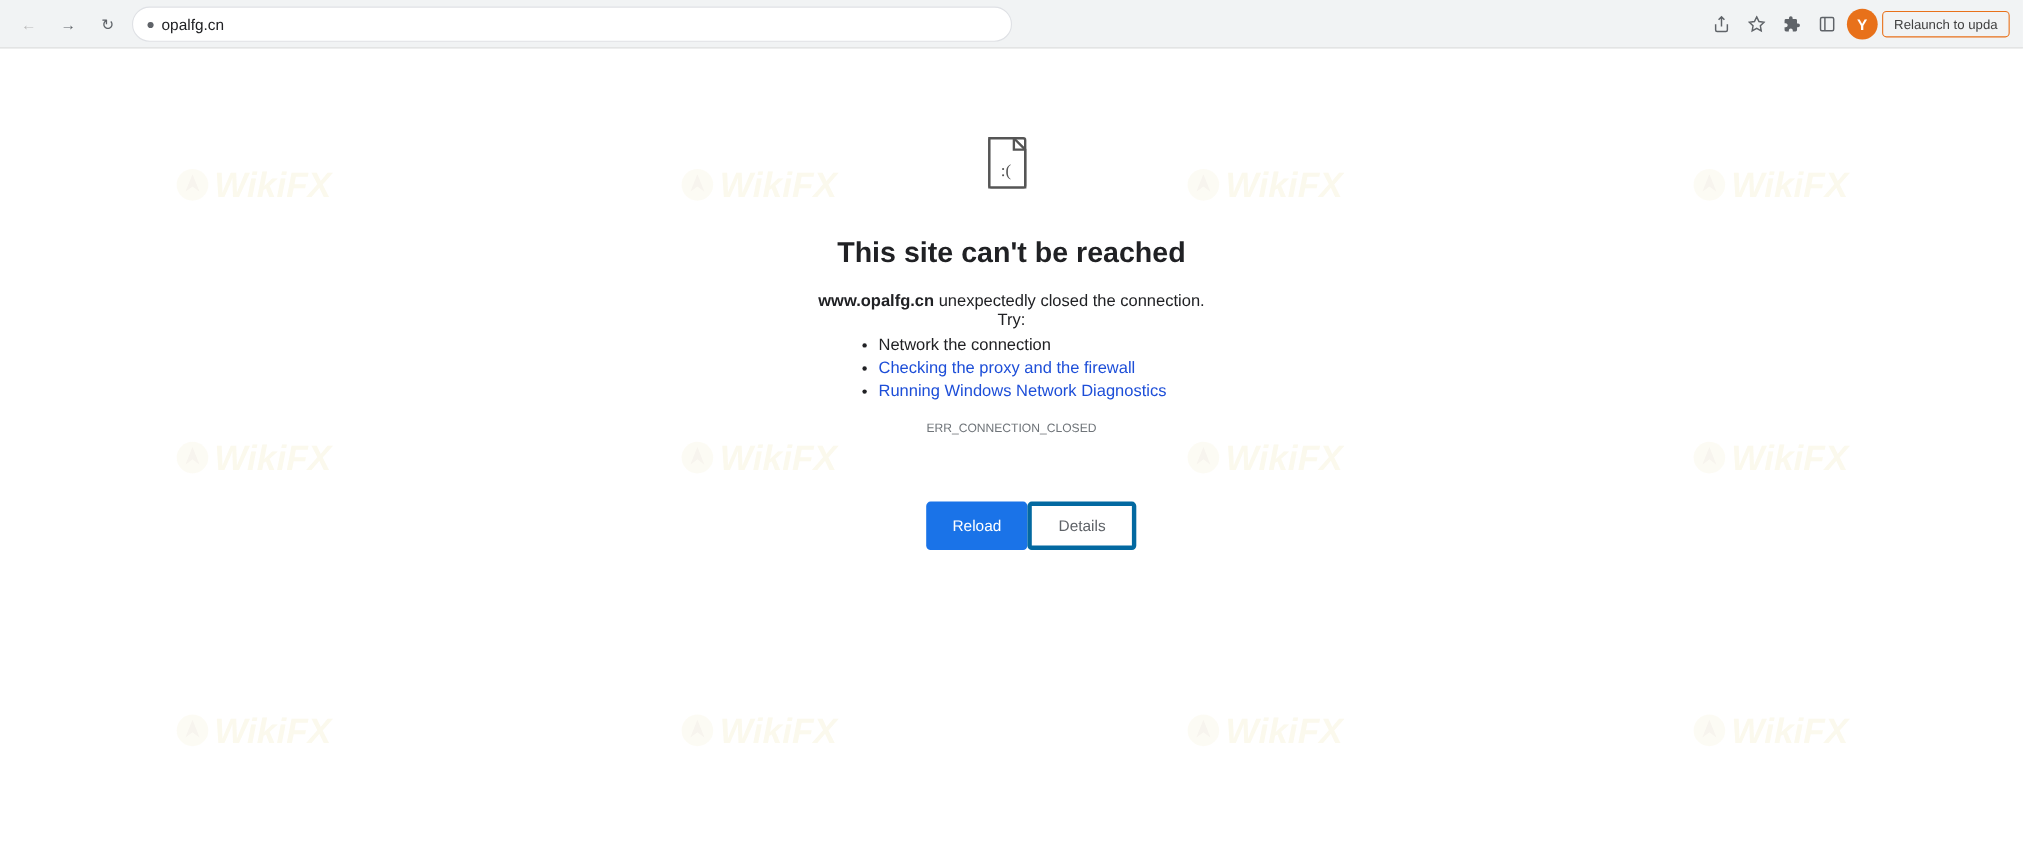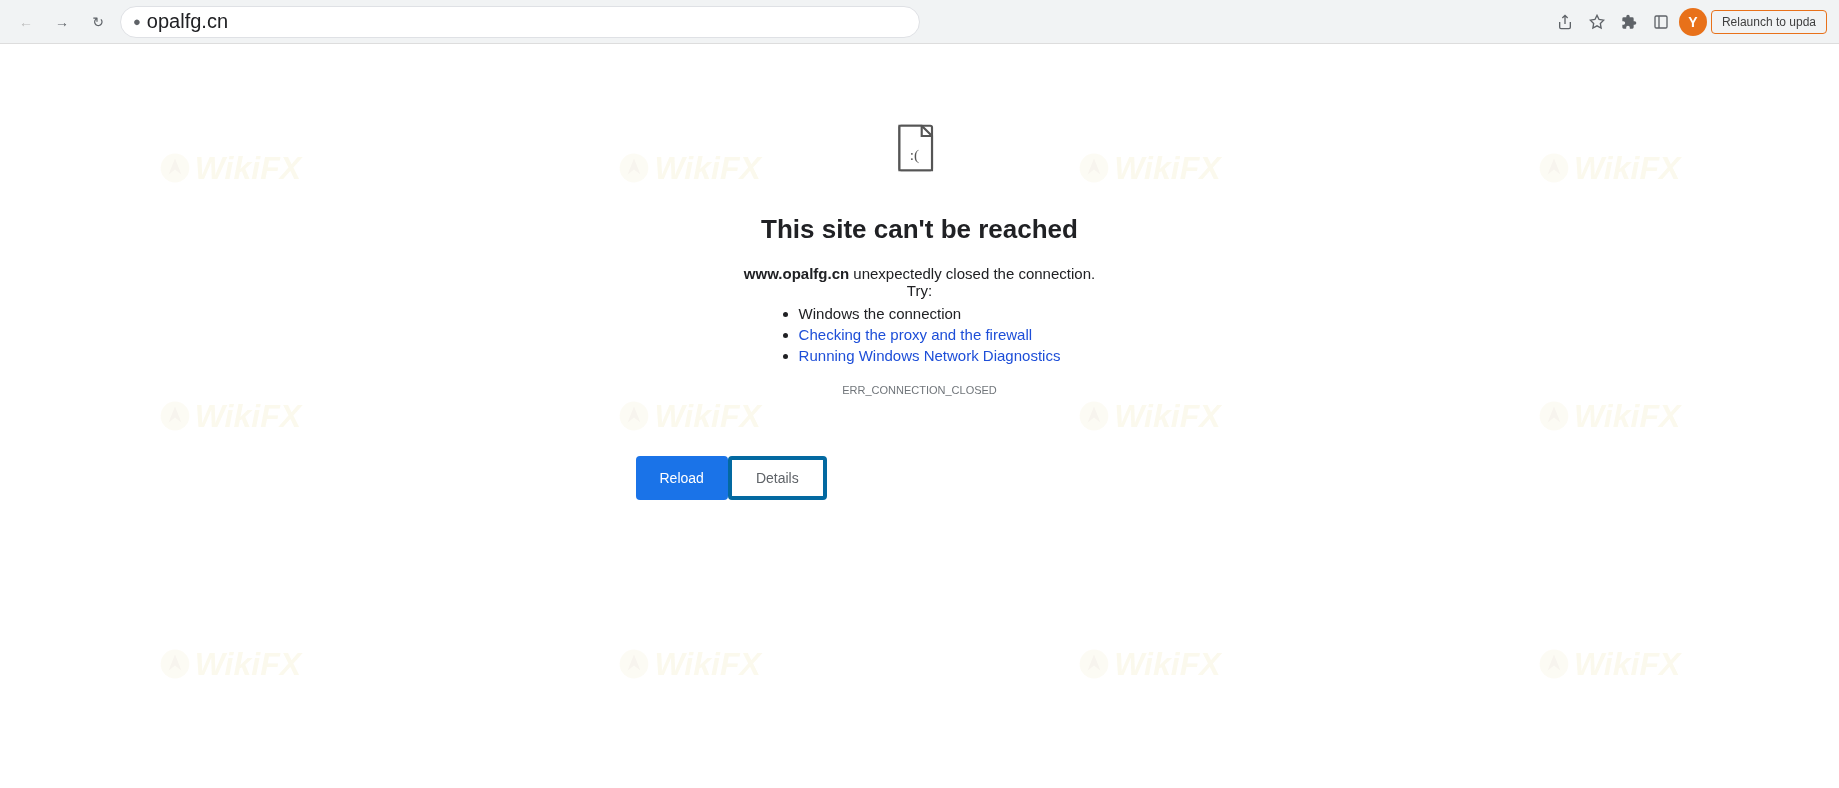--- a/index.html
+++ b/index.html
@@ -38,21 +38,21 @@
       display: flex;
       align-items: center;
       padding: 0 12px;
       gap: 6px;
     }
     .address-bar-lock {
       color: #5f6368;
       font-size: 13px;
     }
     .address-bar-url {
-      font-size: 20px;
+      font-size: 14px;
       color: #202124;
       flex: 1;
     }
     .toolbar-right {
       display: flex;
       align-items: center;
       gap: 4px;
       margin-left: auto;
     }
     .toolbar-icon {
@@ -161,21 +161,21 @@
       color: #1d4ed8;
       text-decoration: none;
     }
     .error-code {
       font-size: 11px;
       color: #70757a;
       margin-bottom: 40px;
     }
     .button-row {
       display: flex;
-      justify-content: flex-start;
+      justify-content: center;
       width: 100%;
       max-width: 640px;
       margin-top: 20px;
       padding-left: 36px;
     }
     .reload-btn {
       background: #1a73e8;
       color: white;
       border: none;
       border-radius: 4px;
@@ -364,21 +364,21 @@
 
   <h1 class="error-title">This site can't be reached</h1>
 
   <p class="error-description">
     <strong>www.opalfg.cn</strong><span> unexpectedly closed the connection.</span>
   </p>
 
   <p class="try-label">Try:</p>
   <ul class="try-list">
     <li>
-      <span>Windows the connection</span>
+      <span>Network the connection</span>
     </li>
     <li>
       <a href="#">Checking the proxy and the firewall</a>
     </li>
     <li>
       <a href="#">Running Windows Network Diagnostics</a>
     </li>
   </ul>
 
   <p class="error-code">ERR_CONNECTION_CLOSED</p>

